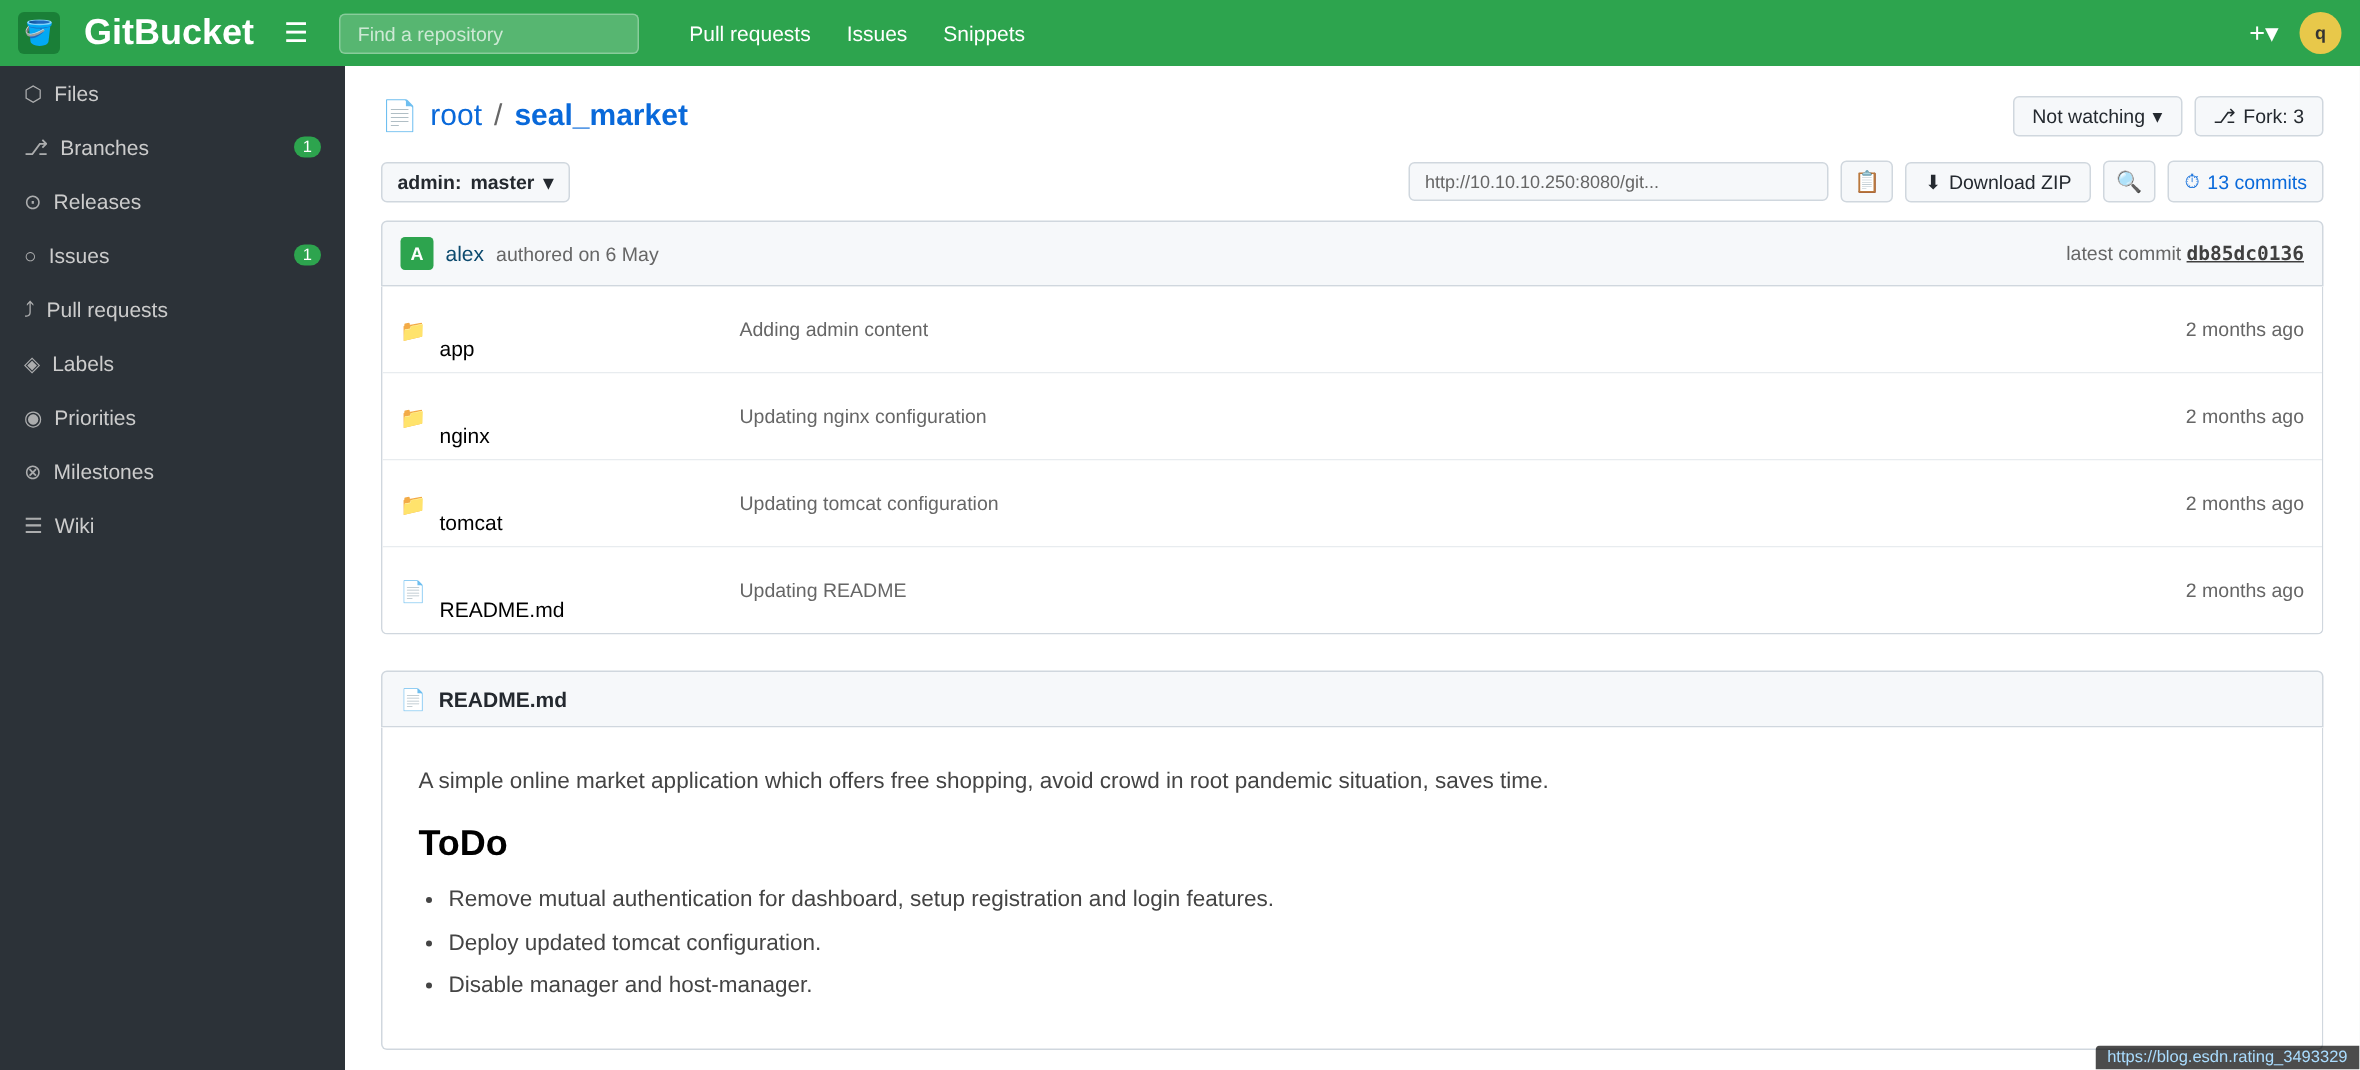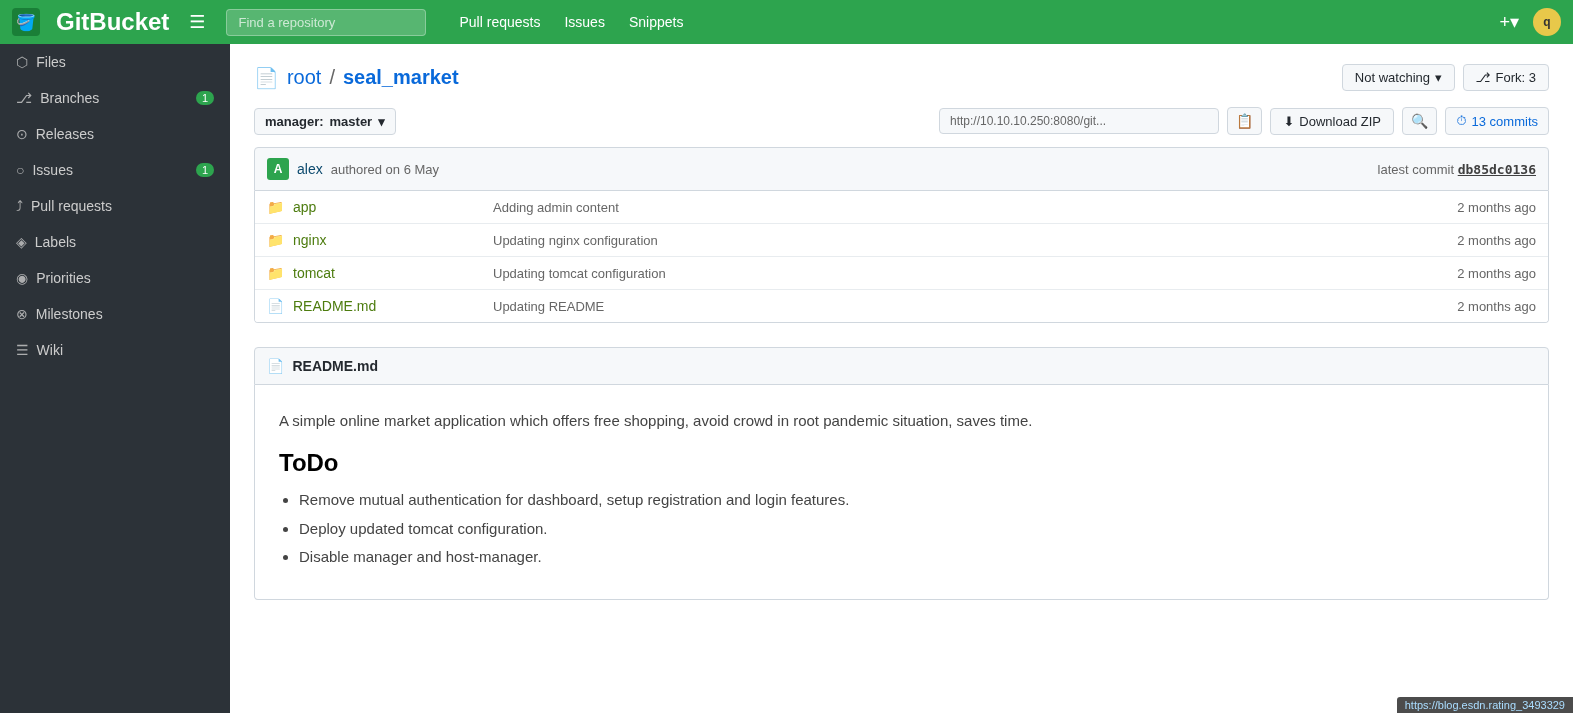--- a/index.html
+++ b/index.html
@@ -167,21 +167,21 @@
       border: 1px solid #d0d7de; border-top: none; border-radius: 0 0 4px 4px;
       overflow: hidden; margin-bottom: 24px;
     }
     .file-row {
       display: flex; align-items: center;
       padding: 8px 12px; border-bottom: 1px solid #e8ecef;
       background: white;
     }
     .file-row:last-child { border-bottom: none; }
     .file-icon { color: #6b7280; margin-right: 10px; font-size: 14px; width: 16px; }
-    .file-name { color: #4d7c0f; width: 200px; text-decoration: none; font-size: 14px; }
+    .file-name { color: #000000; width: 200px; text-decoration: none; font-size: 14px; margin-top: 25px; }
     .file-commit-msg { color: #666; flex: 1; font-size: 13px; }
     .file-time { color: #666; font-size: 13px; text-align: right; }
 
     
     .readme-header {
       display: flex; align-items: center; gap: 8px;
       padding: 10px 12px; background: #f6f8fa;
       border: 1px solid #d0d7de; border-radius: 4px 4px 0 0;
     }
     .readme-icon { color: #666; font-size: 14px; }
@@ -290,21 +290,21 @@
         </button>
         <button class="btn">
           <span>⎇</span>
           <span>Fork: 3</span>
         </button>
       </div>
     </div>
 
     <div class="branch-bar">
       <button class="branch-select">
-        <span>manager:</span>
+        <span>admin:</span>
         <span>master</span>
         <span>▾</span>
       </button>
       <div class="branch-right">
         <input class="clone-url-input" type="text" readonly="" value="http://10.10.10.250:8080/git..." style="">
         <button class="icon-btn">📋</button>
         <button class="btn">
           <span>⬇</span>
           <span>Download ZIP</span>
         </button>

